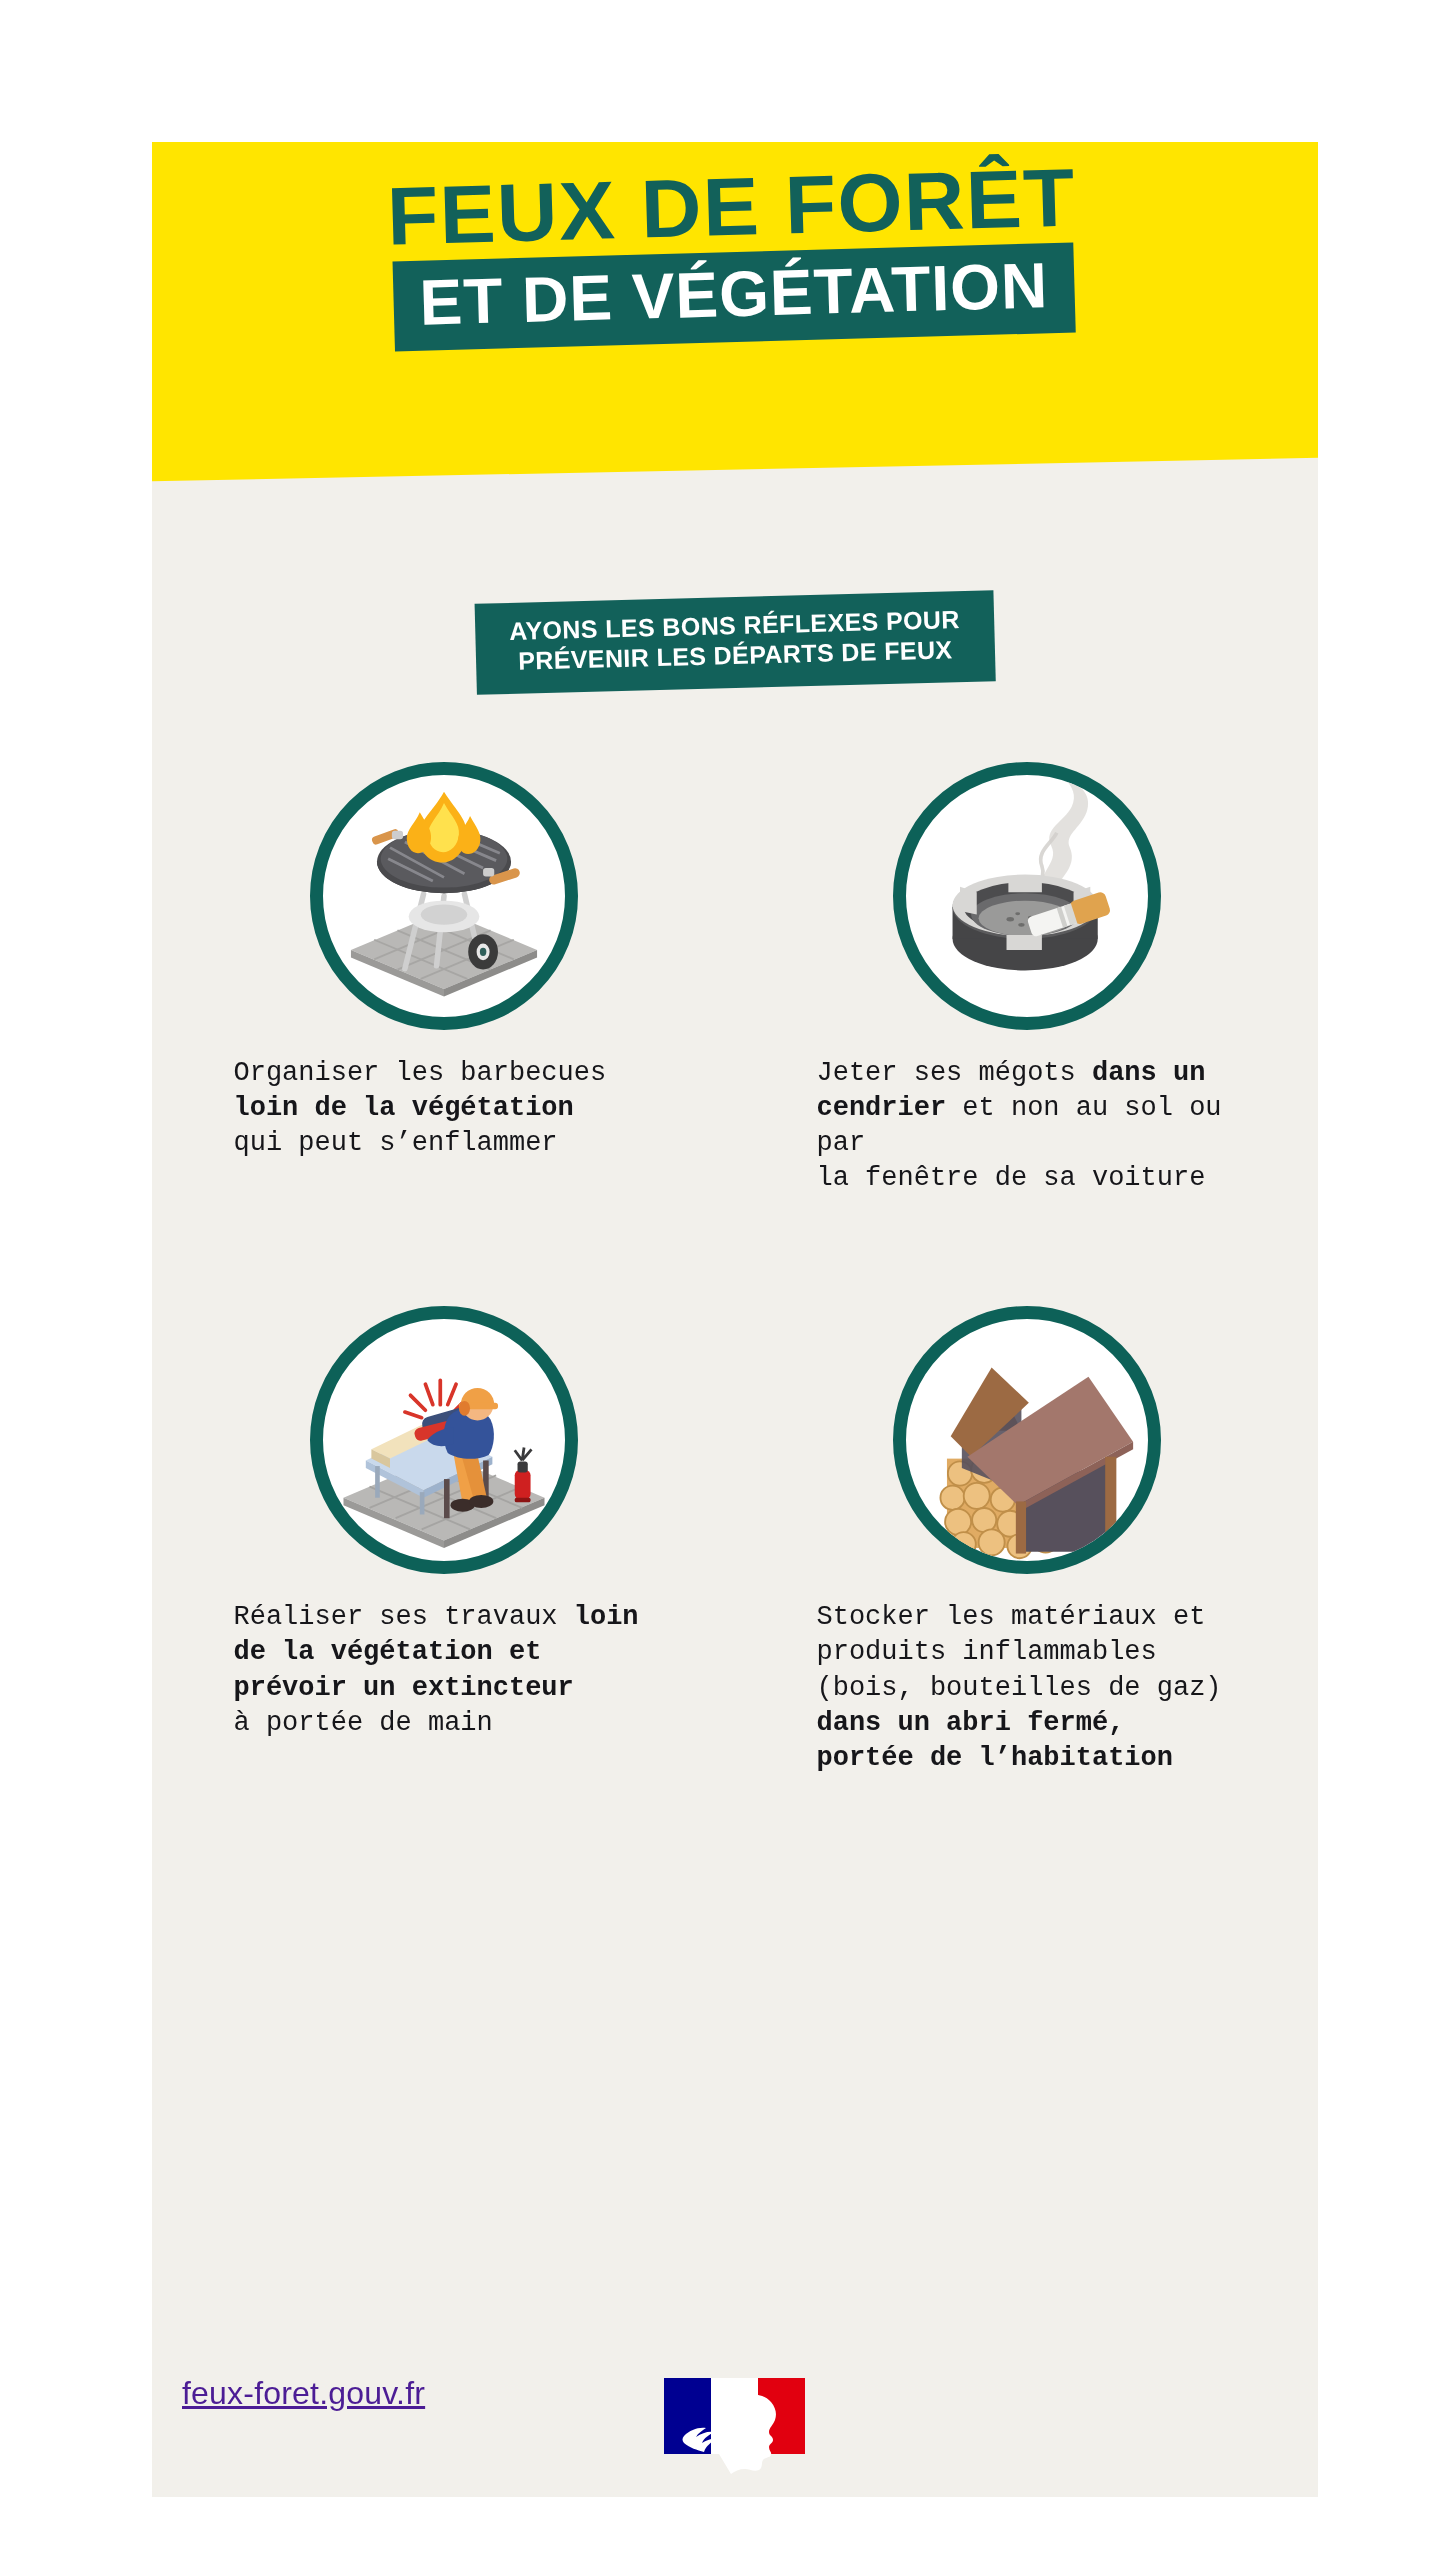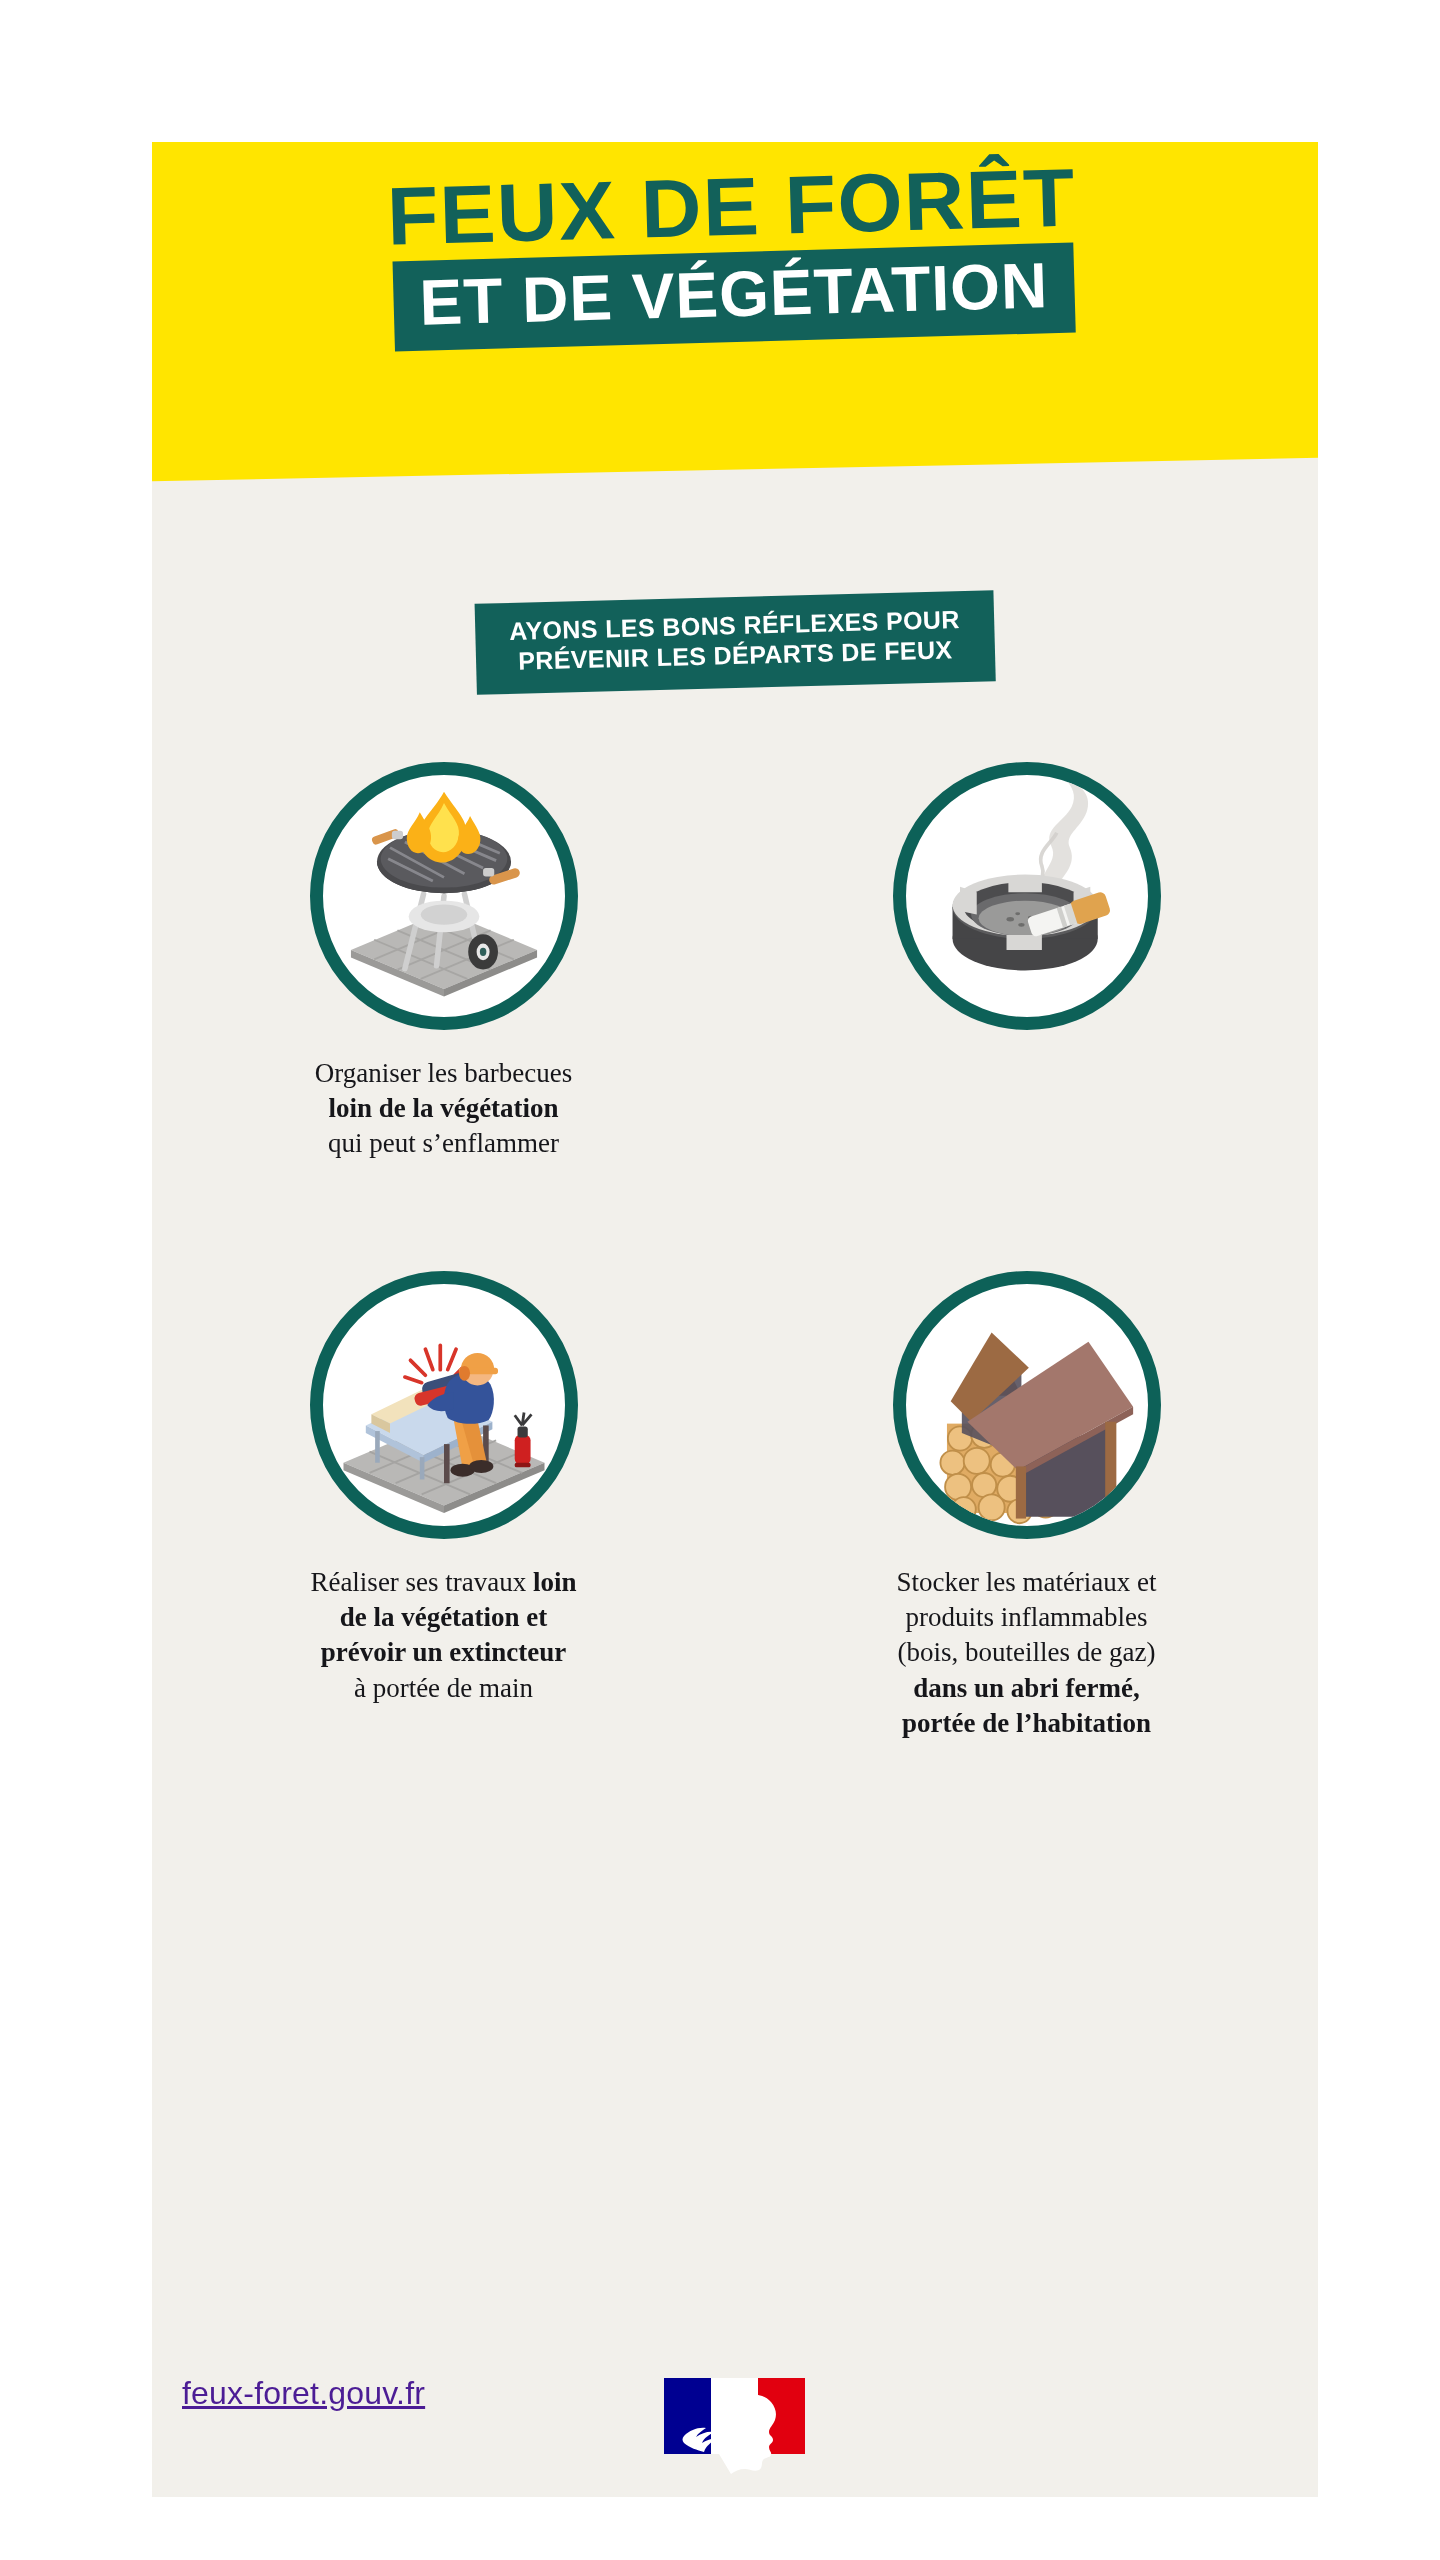--- a/index.html
+++ b/index.html
@@ -105,25 +105,24 @@
     border:13px solid #0d6158;
     box-sizing:border-box;
     position:relative;
     overflow:hidden;
     display:block;
   }
   .circle svg{ display:block; width:100%; height:100%; }
   .caption{
     margin-top:26px;
     width:420px;
-    text-align:center;
     font-size:27px;
     line-height:1.3;
     color:#16161a;
-    font-family:Liberation Serif, serif;
+    font-family:Liberation Mono, monospace;
   }
   .caption b{ font-weight:bold; }
 
   
   .footer{
     position:absolute;
     left:0; bottom:0;
     width:1166px; height:260px;
   }
   .site-url{
@@ -259,20 +258,21 @@
             </g>
 
             <g transform="rotate(-18 160 150)">
               <rect x="130" y="144" width="54" height="22" rx="5" fill="#f4f4f2"></rect>
               <rect x="178" y="142" width="40" height="26" rx="6" fill="#e0a34e"></rect>
               <rect x="172" y="144" width="8" height="22" fill="#d8d8d5"></rect>
               <rect x="164" y="144" width="5" height="22" fill="#cfcfcc"></rect>
             </g>
           </svg>
         </div>
+        <div class="caption">Jeter ses mégots <b>dans un</b><br><b>cendrier</b> et non au sol ou par<br>la fenêtre de sa voiture</div>
       </div>
 
     </div>
 
     <div class="tip-row row2">
 
       <div class="tip">
         <div class="circle">
           <svg viewBox="0 0 260 260">
 

